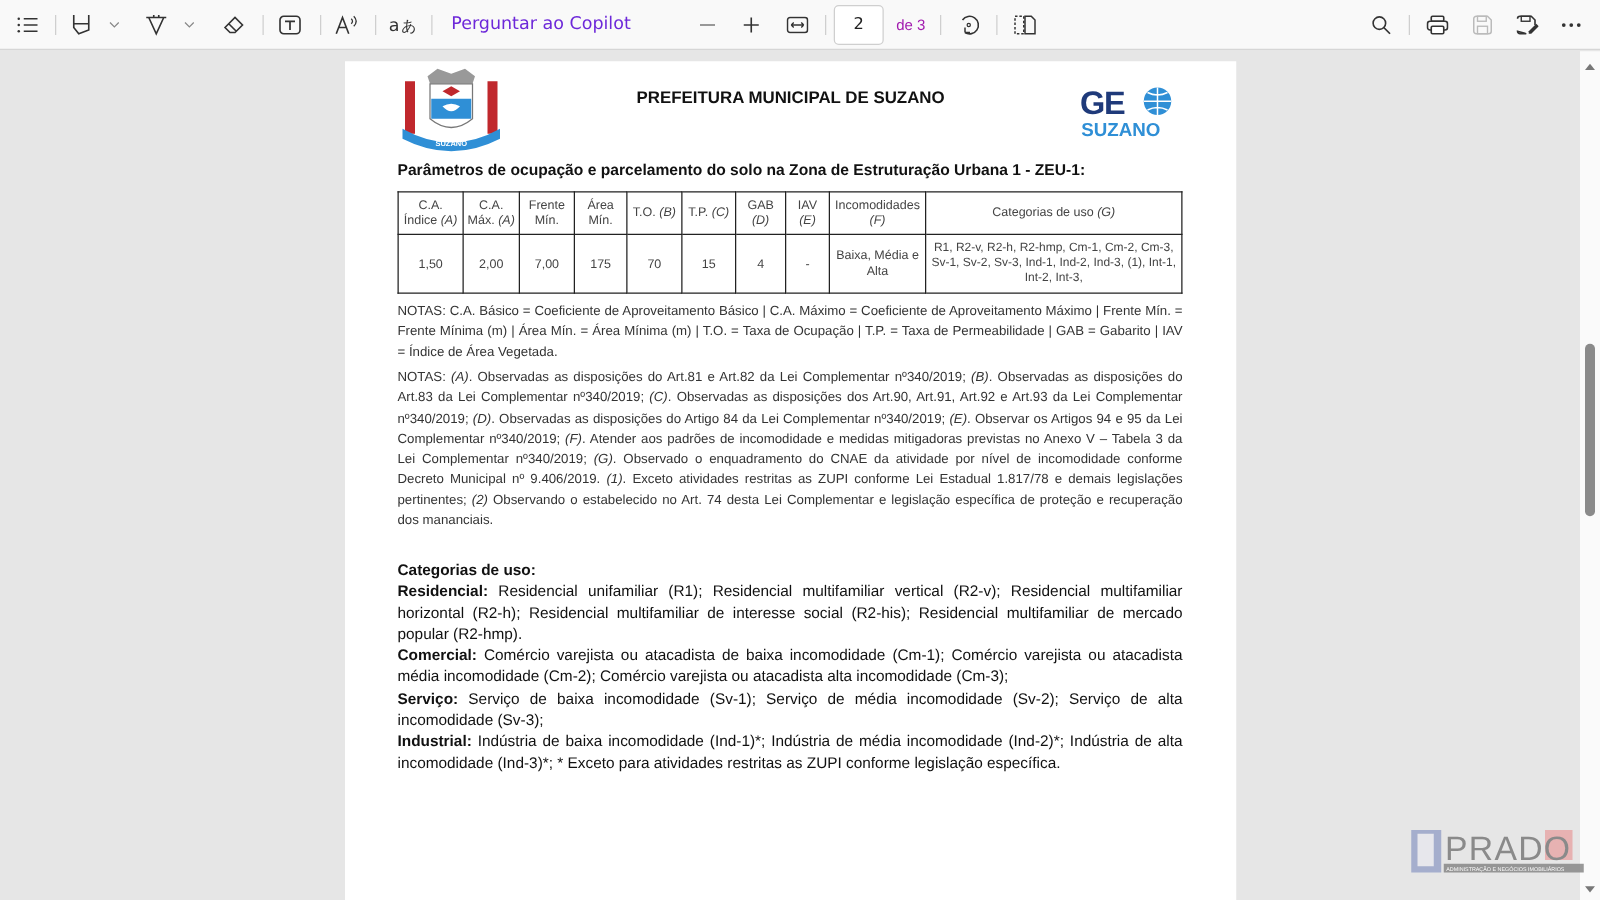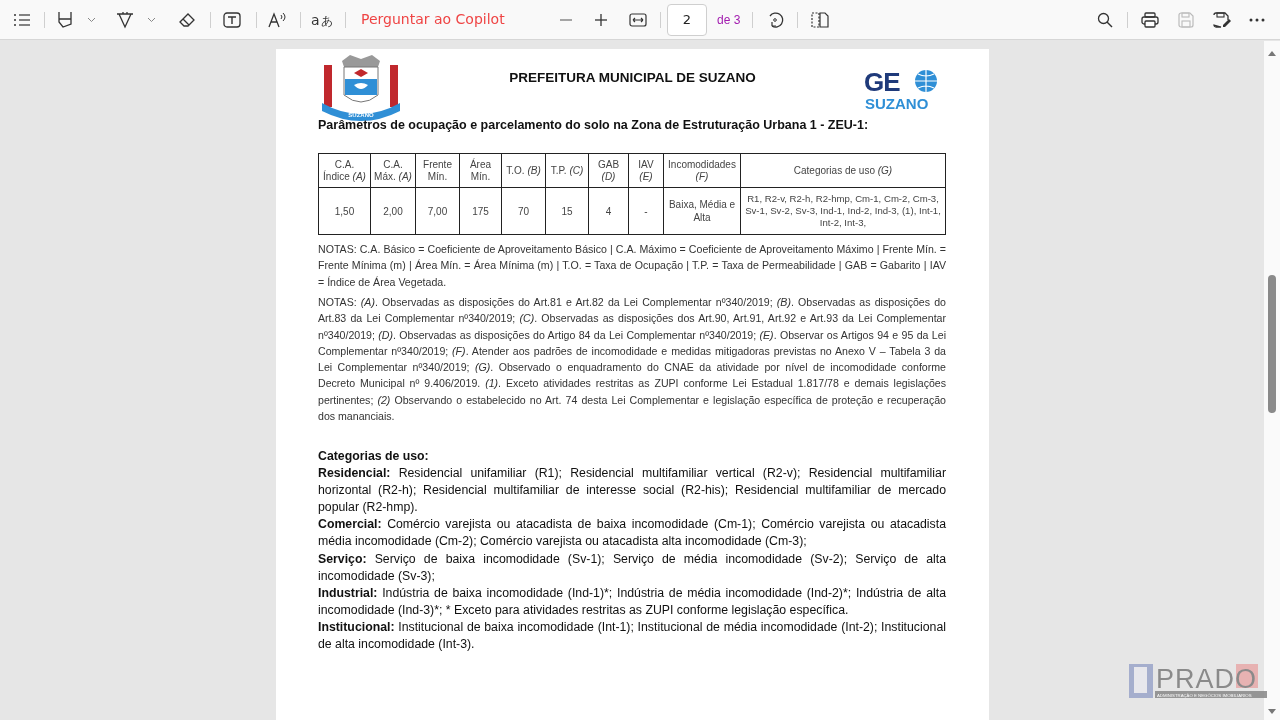--- a/index.html
+++ b/index.html
@@ -1,36 +1,36 @@
 <!DOCTYPE html>
 <html><head>
 <meta charset="utf-8">
 <style>
   * { box-sizing: border-box; margin: 0; padding: 0; }
   html, body { width: 1280px; height: 720px; overflow: hidden; background: #e6e6e6; font-family: "Liberation Sans", sans-serif; }
   .toolbar { position: absolute; left: 0; top: 0; width: 1280px; height: 40px; background: #f9f9f9; border-bottom: 1px solid #d6d6d6; display: flex; align-items: center; }
   .tb-btn { position: absolute; top: 6px; height: 28px; display: flex; align-items: center; justify-content: center; color: #333; cursor: pointer; }
   .tb-btn svg { display: block; }
   .sep { position: absolute; top: 12px; width: 1px; height: 16px; background: #cfcfcf; }
-  .copilot { position: absolute; left: 361px; top: 11px; font-size: 14px; color: #ef4444; font-family: "DejaVu Sans", sans-serif; }
+  .copilot { position: absolute; left: 361px; top: 11px; font-size: 14px; color: #6d28d9; font-family: "DejaVu Sans", sans-serif; }
   .page-input { position: absolute; left: 667px; top: 4px; width: 40px; height: 32px; border: 1px solid #cfcfcf; border-radius: 4px; background: #fff; font-size: 13px; text-align: center; line-height: 30px; color: #222; font-family: "DejaVu Sans", sans-serif; }
   .page-of { position: absolute; left: 717px; top: 13px; font-size: 12px; color: #a21caf; font-family: Liberation Sans, sans-serif; }
   .viewport { position: absolute; left: 0; top: 41px; width: 1072px; height: 679px; background: #e6e6e6; }
   .page { position: absolute; left: 276px; top: 8px; width: 713px; height: 680px; background: #fff; }
   .scrollbar { position: absolute; left: 1264px; top: 41px; width: 16px; height: 679px; background: #fafafa; }
   .scroll-up { position: absolute; left: 4px; top: 10px; width: 0; height: 0; border-left: 4px solid transparent; border-right: 4px solid transparent; border-bottom: 5px solid #777; }
   .scroll-down { position: absolute; left: 4px; top: 668px; width: 0; height: 0; border-left: 4px solid transparent; border-right: 4px solid transparent; border-top: 5px solid #777; }
   .scroll-thumb { position: absolute; left: 4px; top: 234px; width: 8px; height: 138px; background: #8a8a8a; border-radius: 4px; }
 
   .doc { font-family: "Liberation Sans", sans-serif; color: #111; }
   .hdr-title { position: absolute; left: 0; width: 713px; top: 21px; text-align: center; font-size: 13.5px; font-weight: bold; }
   .hdr-sub { position: absolute; left: 0; width: 713px; top: 44px; text-align: center; font-size: 12.5px; }
   .crest { position: absolute; left: 44px; top: 4px; width: 82px; height: 70px; }
   .geo { position: absolute; left: 588px; top: 18px; width: 78px; height: 44px; }
-  .sec-title { position: absolute; left: 42px; top: 69px; font-size: 12.5px; font-weight: bold; }
+  .sec-title { position: absolute; left: 42px; top: 80px; font-size: 12.5px; font-weight: bold; }
   table.params { position: absolute; left: 42px; top: 104px; width: 628px; border-collapse: collapse; font-size: 10px; color: #444; }
   table.params td, table.params th { border: 1px solid #222; text-align: center; font-weight: normal; padding: 1px 2px; }
   table.params th { height: 34px; line-height: 12px; }
   table.params td { height: 47px; line-height: 13px; }
   table.params i { font-style: italic; }
   .notes { position: absolute; left: 42px; width: 628px; font-size: 10.6px; line-height: 16.3px; text-align: justify; color: #333; }
   .n1 { top: 192px; }
   .n2 { top: 245px; }
   .cats { position: absolute; left: 42px; top: 399px; width: 628px; font-size: 12.3px; line-height: 17.1px; text-align: justify; color: #111; }
   .cats b { font-weight: bold; }
@@ -243,21 +243,20 @@
     <div class="notes n1">NOTAS: C.A. Básico = Coeficiente de Aproveitamento Básico | C.A. Máximo = Coeficiente de Aproveitamento Máximo | Frente Mín. = Frente Mínima (m) | Área Mín. = Área Mínima (m) | T.O. = Taxa de Ocupação | T.P. = Taxa de Permeabilidade | GAB = Gabarito | IAV = Índice de Área Vegetada.</div>
     <div class="notes n2" id="notes2"><span>NOTAS: </span><i>(A)</i><span>. Observadas as disposições do Art.81 e Art.82 da Lei Complementar nº340/2019; </span><i>(B)</i><span>. Observadas as disposições do Art.83 da Lei Complementar nº340/2019; </span><i>(C)</i><span>. Observadas as disposições dos Art.90, Art.91, Art.92 e Art.93 da Lei Complementar nº340/2019; </span><i>(D)</i><span>. Observadas as disposições do Artigo 84 da Lei Complementar nº340/2019; </span><i>(E)</i><span>. Observar os Artigos 94 e 95 da Lei Complementar nº340/2019; </span><i>(F)</i><span>. Atender aos padrões de incomodidade e medidas mitigadoras previstas no Anexo V – Tabela 3 da Lei Complementar nº340/2019; </span><i>(G)</i><span>. Observado o enquadramento do CNAE da atividade por nível de incomodidade conforme Decreto Municipal nº 9.406/2019. </span><i>(1)</i><span>. Exceto atividades restritas as ZUPI conforme Lei Estadual 1.817/78 e demais legislações pertinentes; </span><i>(2)</i><span> Observando o estabelecido no Art. 74 desta Lei Complementar e legislação específica de proteção e recuperação dos mananciais.</span></div>
 
     <div class="cats">
       <p><b>Categorias de uso:</b></p>
       <div id="cats-list">
           <p><b>Residencial:</b><span> Residencial unifamiliar (R1); Residencial multifamiliar vertical (R2-v); Residencial multifamiliar horizontal (R2-h); Residencial multifamiliar de interesse social (R2-his); Residencial multifamiliar de mercado popular (R2-hmp).</span></p>
           <p><b>Comercial:</b><span> Comércio varejista ou atacadista de baixa incomodidade (Cm-1); Comércio varejista ou atacadista média incomodidade (Cm-2); Comércio varejista ou atacadista alta incomodidade (Cm-3);</span></p>
           <p><b>Serviço:</b><span> Serviço de baixa incomodidade (Sv-1); Serviço de média incomodidade (Sv-2); Serviço de alta incomodidade (Sv-3);</span></p>
           <p><b>Industrial:</b><span> Indústria de baixa incomodidade (Ind-1)*; Indústria de média incomodidade (Ind-2)*; Indústria de alta incomodidade (Ind-3)*; * Exceto para atividades restritas as ZUPI conforme legislação específica.</span></p>
-          <p><b>Institucional:</b><span> Institucional de baixa incomodidade (Int-1); Institucional de média incomodidade (Int-2); Institucional de alta incomodidade (Int-3).</span></p>
         </div>
     </div>
   </div>
 
   <div class="scrollbar" style="top:0">
     <div class="scroll-up"></div>
     <div class="scroll-thumb"></div>
     <div class="scroll-down"></div>
   </div>
 

